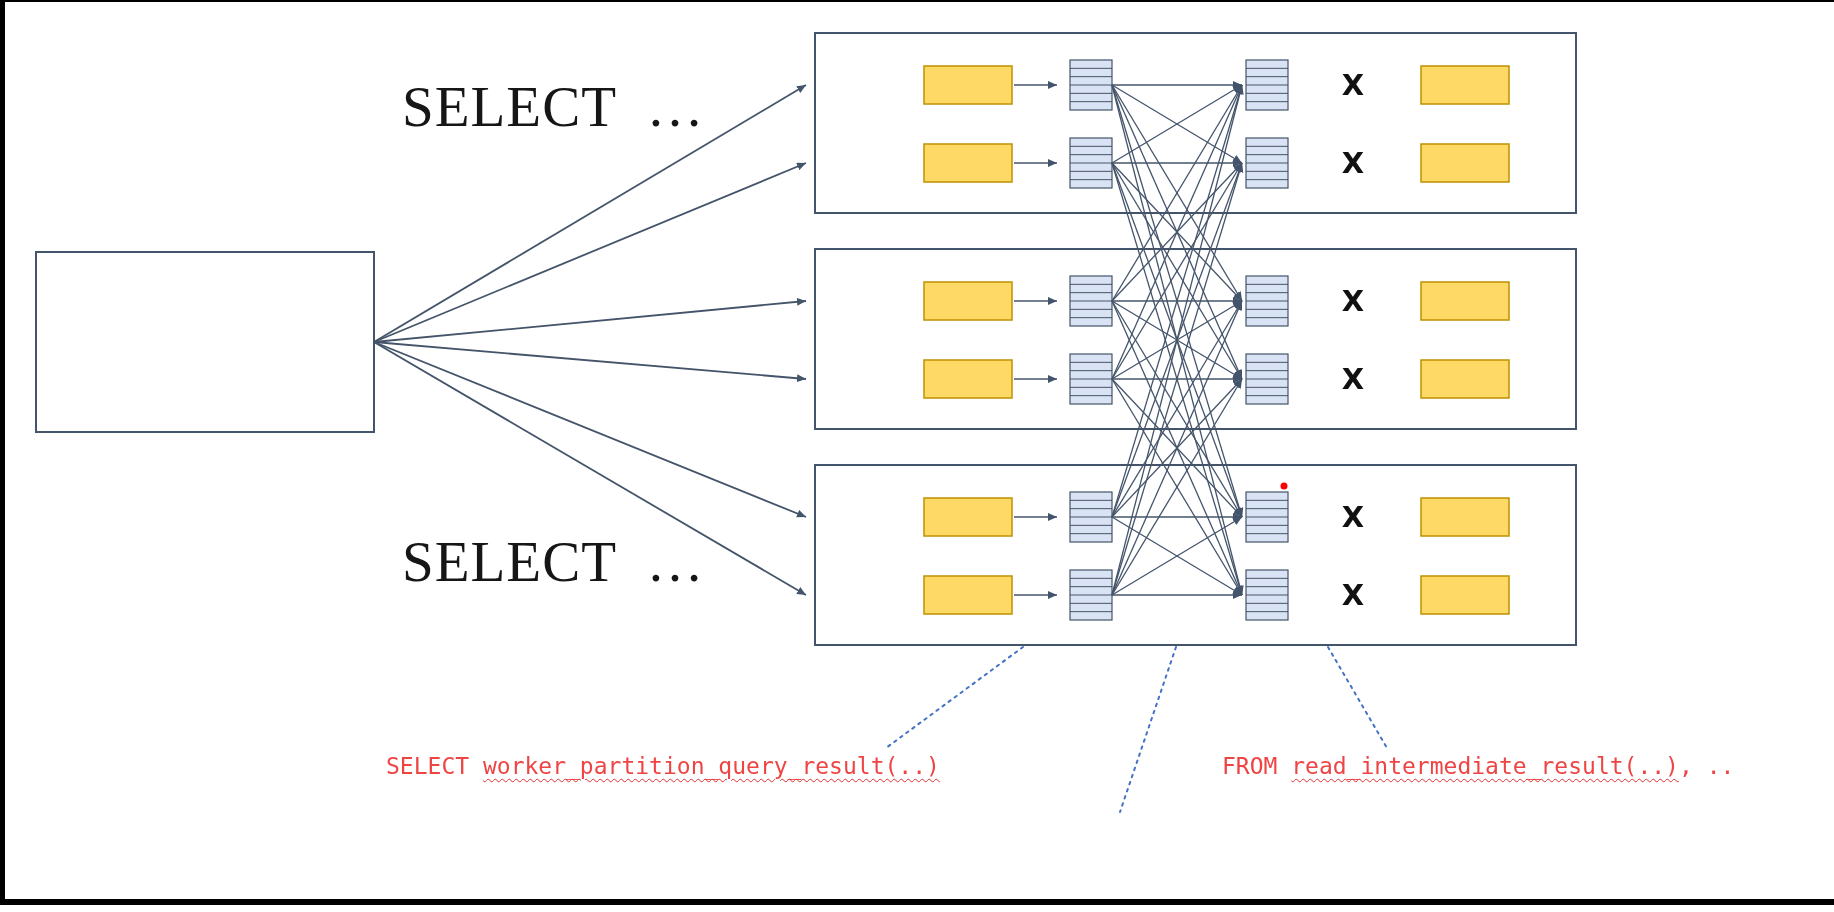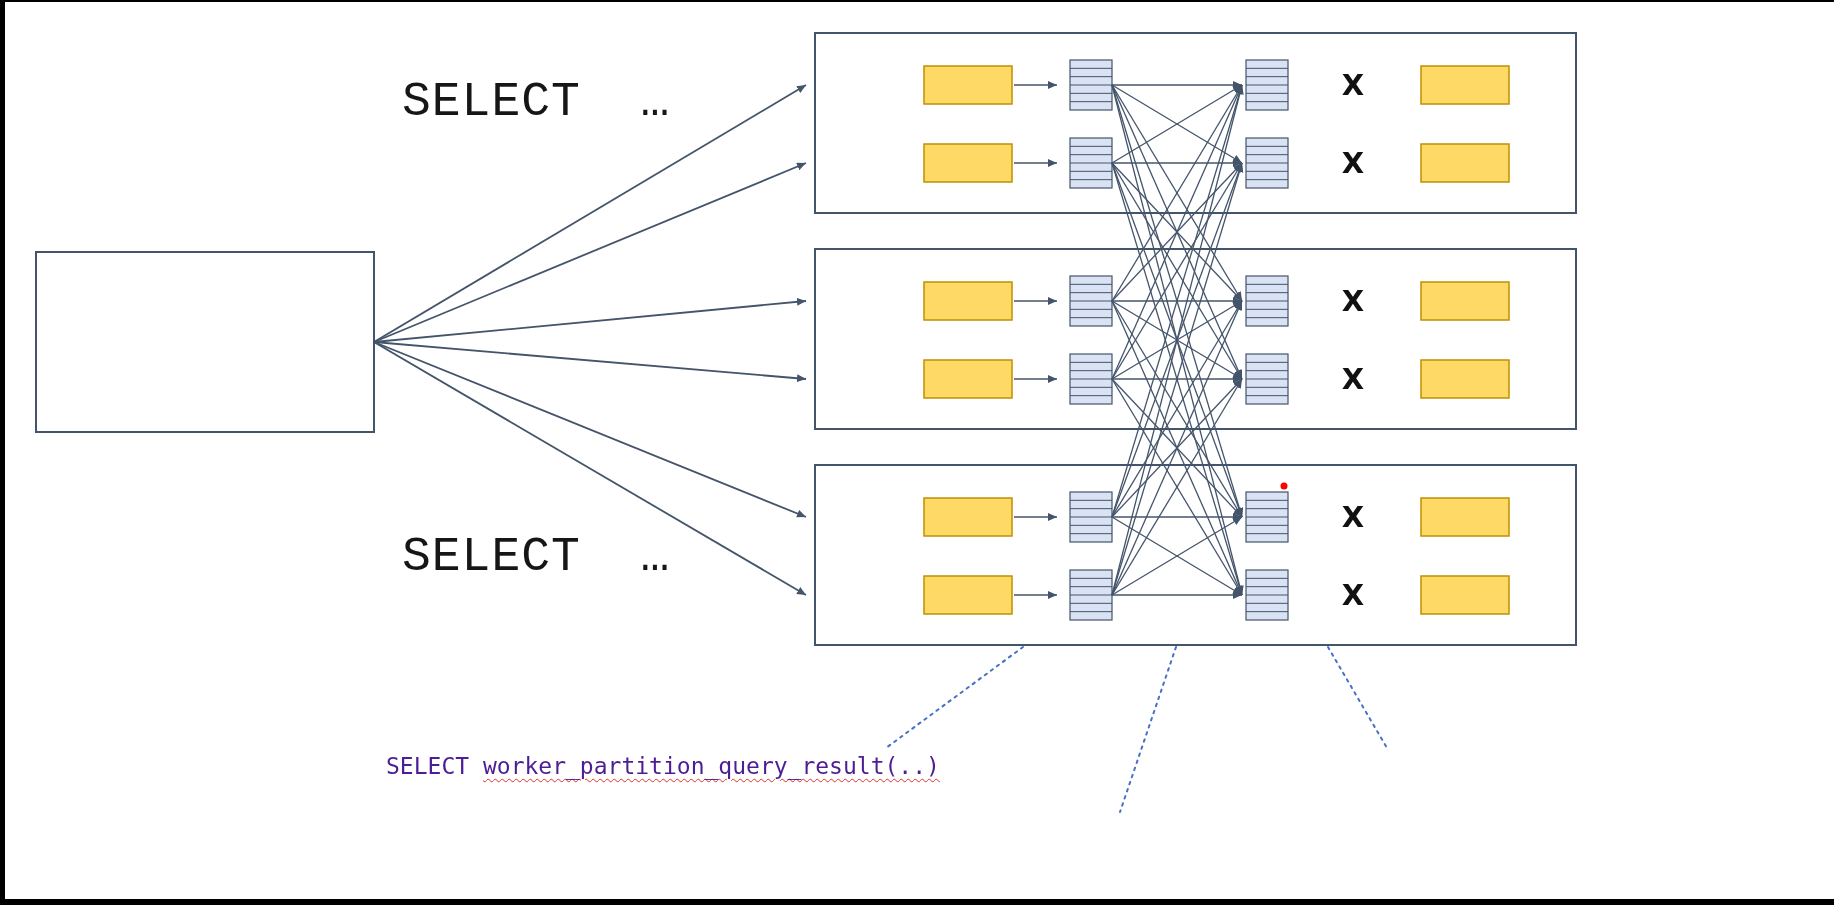--- a/index.html
+++ b/index.html
@@ -17,30 +17,30 @@
   .stripe-rect { fill:var(--stripe,#DAE3F3); stroke:var(--border,#44546A); stroke-width:1.2; }
   .stripe-line { stroke:var(--border,#44546A); stroke-width:1; }
   .arrow       { stroke:var(--arrow,#44546A); stroke-width:1.6; fill:none; }
   .fan         { stroke-width:1.8; }
   .mesh        { stroke-width:1.3; }
   .arrowhead   { fill:var(--arrow,#44546A); }
   .dotted      { stroke:var(--dotted,#4472C4); stroke-width:2; stroke-dasharray:2.5 5; stroke-linecap:round; }
   .red-dot     { fill:var(--reddot,#FF0000); }
 
   .select-label {
-    position:absolute; font-size:48px; color:#161616; letter-spacing:1px;
-    white-space:pre; line-height:1; font-family:Liberation Mono, monospace;
+    position:absolute; font-size:57px; color:#161616; letter-spacing:1px;
+    white-space:pre; line-height:1; font-family:Liberation Serif, serif;
   }
   .x-marker {
     position:absolute; left:1353px; transform:translate(-50%,-50%);
     font-family:"DejaVu Sans", sans-serif; font-size:29px; font-weight:600; color:#111;
   }
   .annotation {
     position:absolute; font-family:"DejaVu Sans Mono", monospace;
-    font-size:23px; color:#4c1d95; white-space:pre; line-height:1.2;
+    font-size:23px; color:#ef4444; white-space:pre; line-height:1.2;
   }
   .squiggle {
     text-decoration:underline;
     text-decoration-style:wavy;
     text-decoration-color:var(--squiggle,#E03131);
     text-decoration-thickness:1px;
     text-underline-offset:4px;
   }
 </style>
 </head>
@@ -247,14 +247,15 @@
       <span class="x-marker" style="top: 163px;">X</span>
       <span class="x-marker" style="top: 301px;">X</span>
       <span class="x-marker" style="top: 379px;">X</span>
       <span class="x-marker" style="top: 517px;">X</span>
       <span class="x-marker" style="top: 595px;">X</span>
     </div>
 
   <div class="annotation" style="left:386px; top:753px"><span>SELECT </span><span class="squiggle">worker_partition_query_result(..)</span><span></span></div>
 
 
+  <div class="annotation" style="left:1222px; top:753px"><span>FROM </span><span class="squiggle">read_intermediate_result(..)</span><span>, ..</span></div>
 
 </div>
 
 </body></html>

